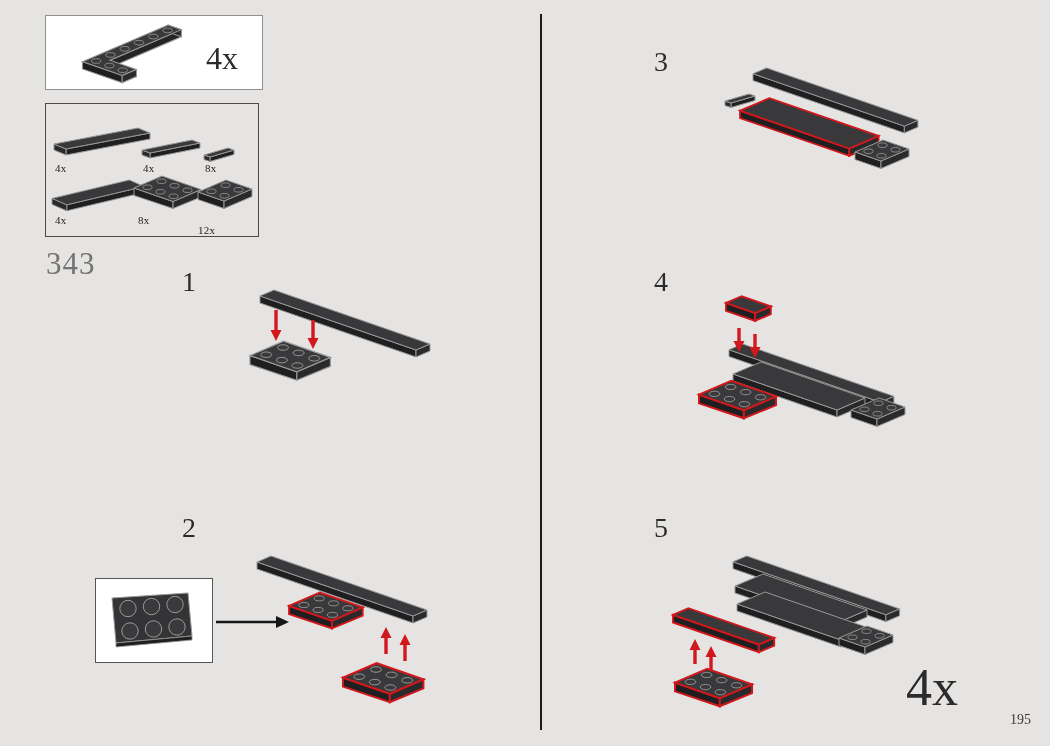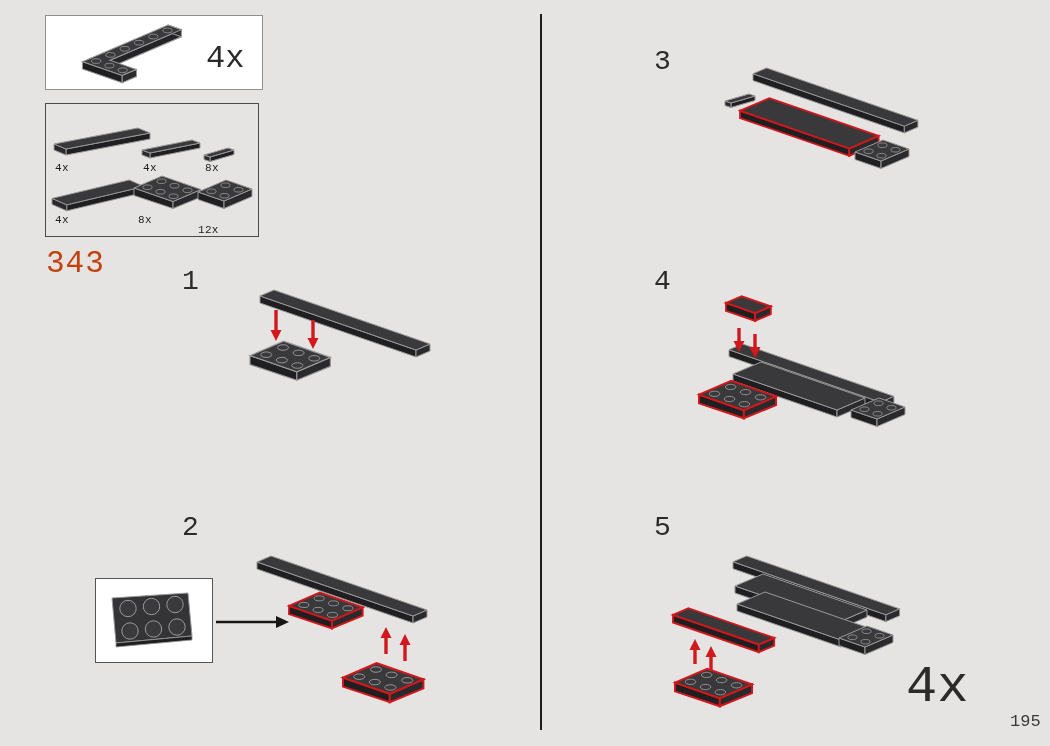--- a/index.html
+++ b/index.html
@@ -1,30 +1,30 @@
 <!DOCTYPE html>
 <html><head>
 <meta charset="utf-8">
 <style>
   * { margin:0; padding:0; box-sizing:border-box; }
   html,body { background:#cfcdcc; }
   .page {
     position:relative; width:1050px; height:746px;
     background:#e6e4e2; overflow:hidden;
-    font-family:Liberation Mono, monospace; color:#2b2b2b;
+    font-family:Liberation Serif, serif; color:#2b2b2b;
   }
   .abs { position:absolute; }
   .box-white { background:#ffffff; border:1px solid #8f8f8f; }
   .box-outline { border:1px solid #4a4a4a; }
   .count { font-size:11px; color:#222; letter-spacing:0.3px; }
   .stepnum { font-size:28px; color:#2b2b2b; }
-  .bagnum { font-size:31px; color:#c2410c; letter-spacing:1px; }
+  .bagnum { font-size:31px; color:#737373; letter-spacing:1px; }
   .mult { font-size:32px; color:#2b2b2b; }
   .mult-big { font-size:52px; color:#2b2b2b; }
-  .pagenum { font-size:17px; color:#3a3a3a; }
+  .pagenum { font-size:14px; color:#3a3a3a; }
   .divider { width:2px; background:#1c1c1c; }
   svg use.pc  { color:#989898; stroke-width:1; }
   svg use.red { color:#d1181c; stroke-width:1.7; }
   .arr { stroke:#d1181c; stroke-width:3.4; }
   .arrhead { fill:#d1181c; }
   .blackarr { stroke:#161616; stroke-width:2.4; }
   .blackhead { fill:#161616; }
 </style>
 </head>
 <body>

